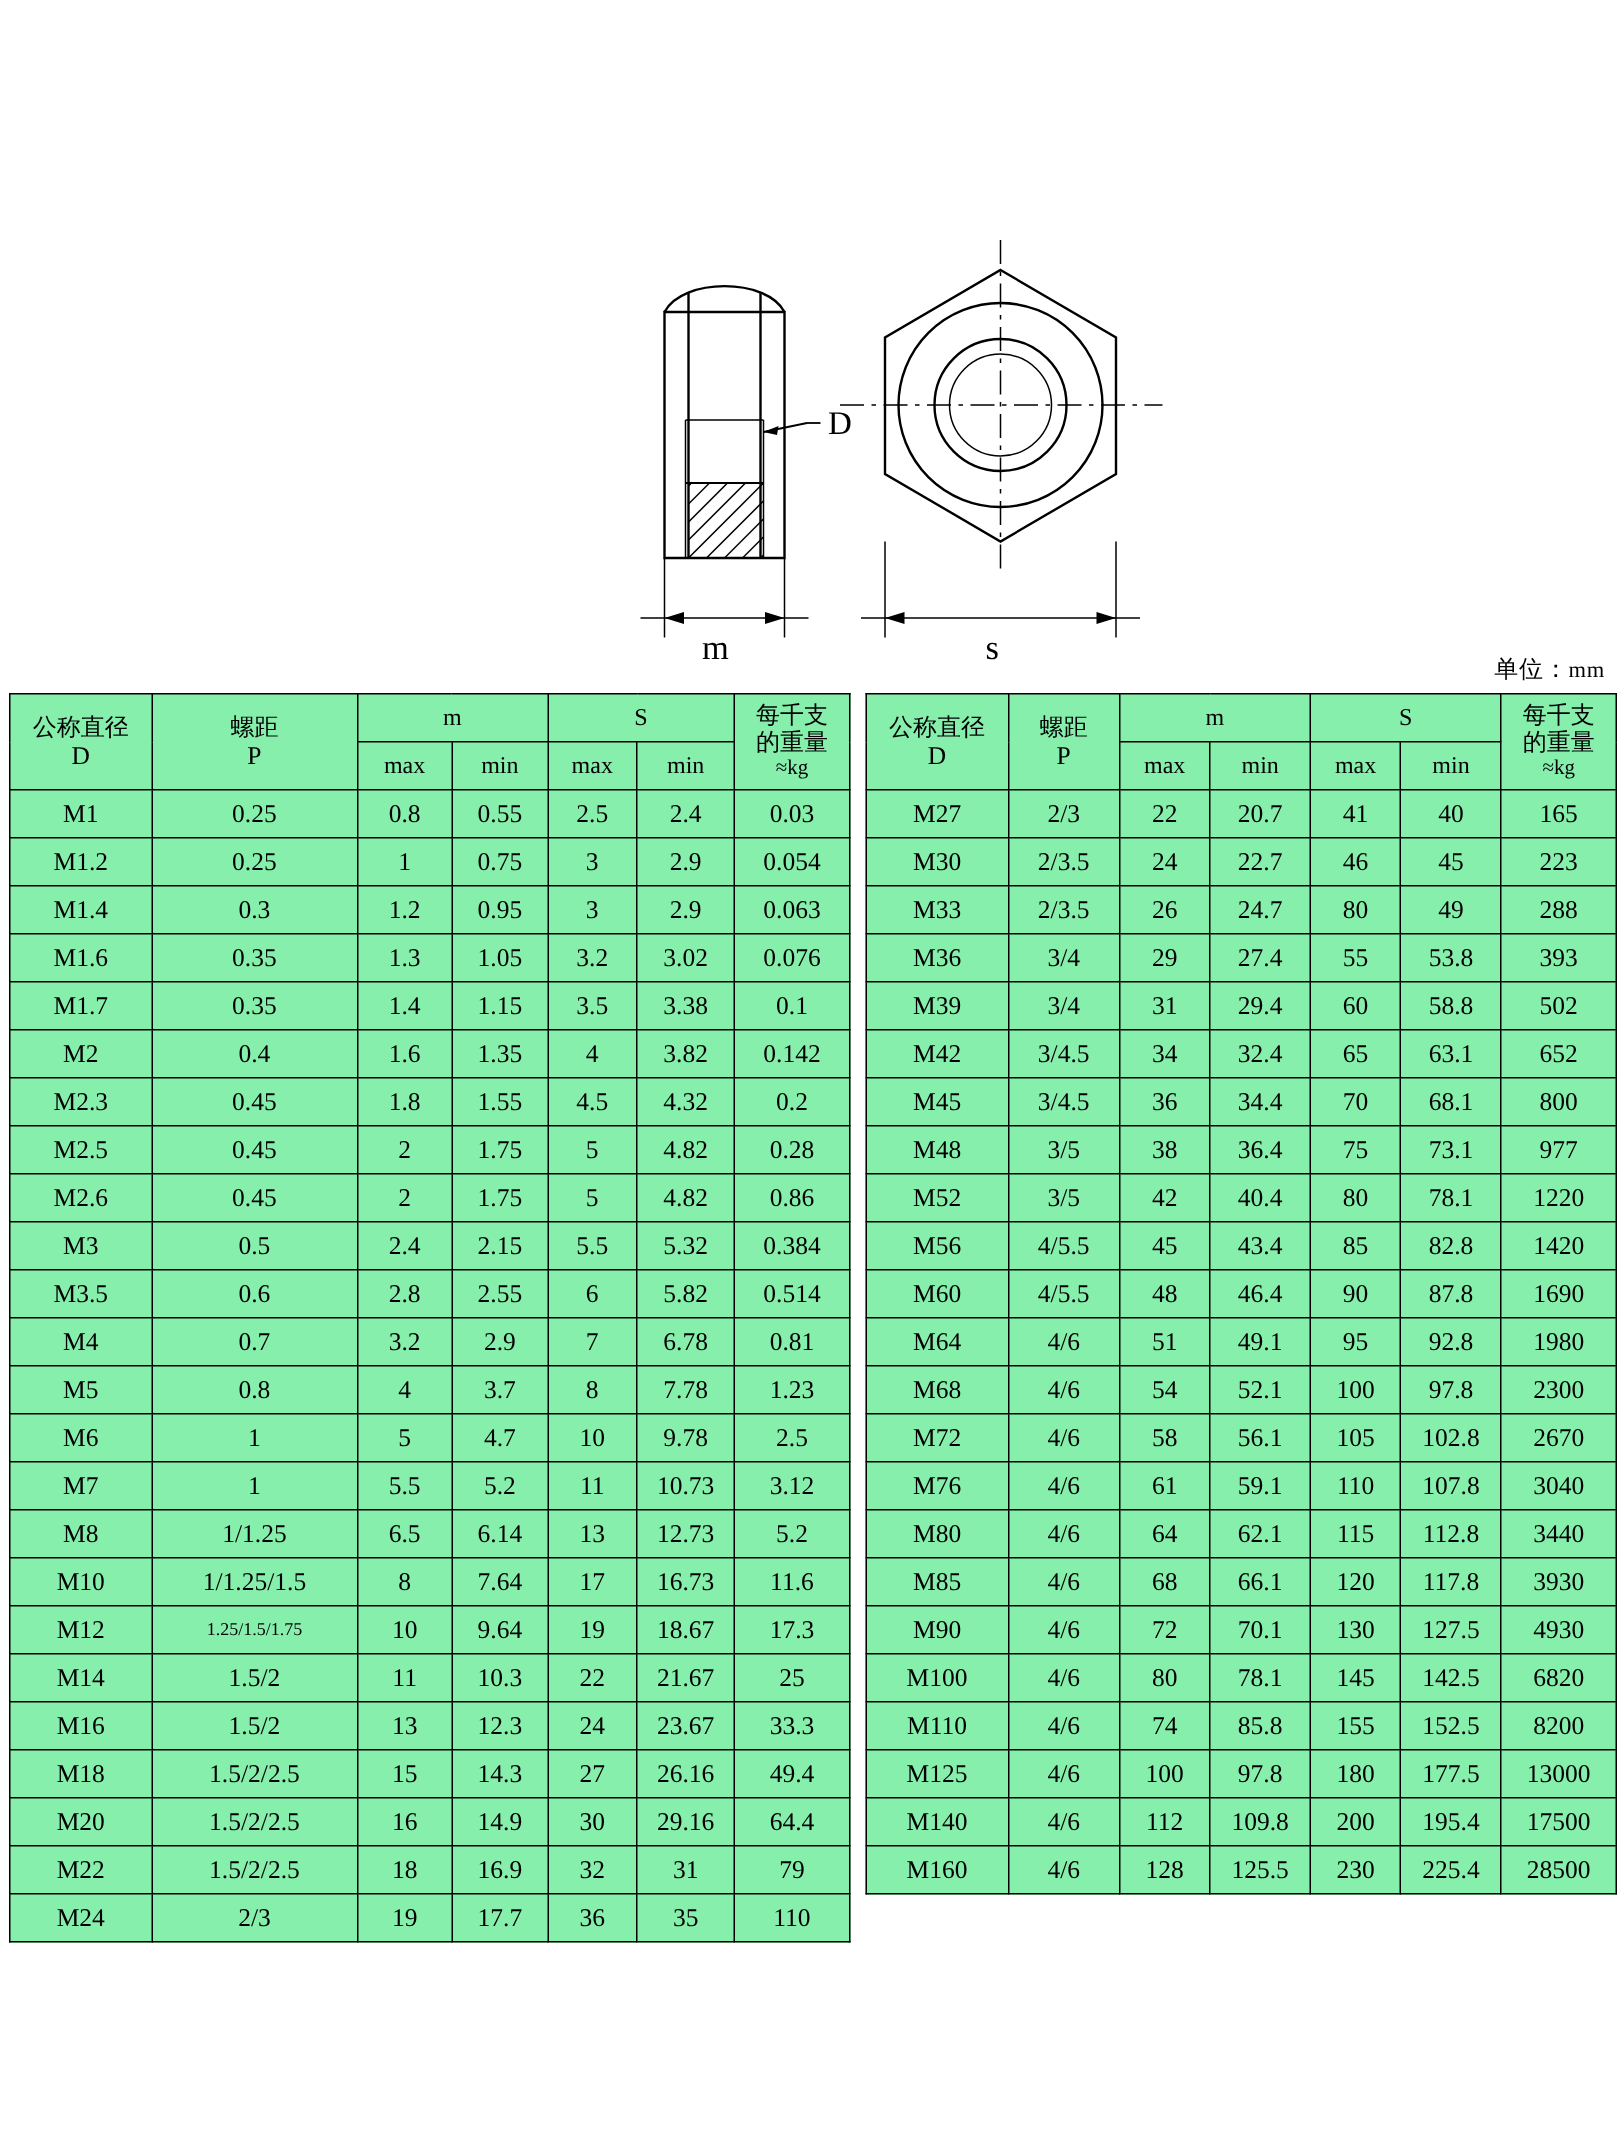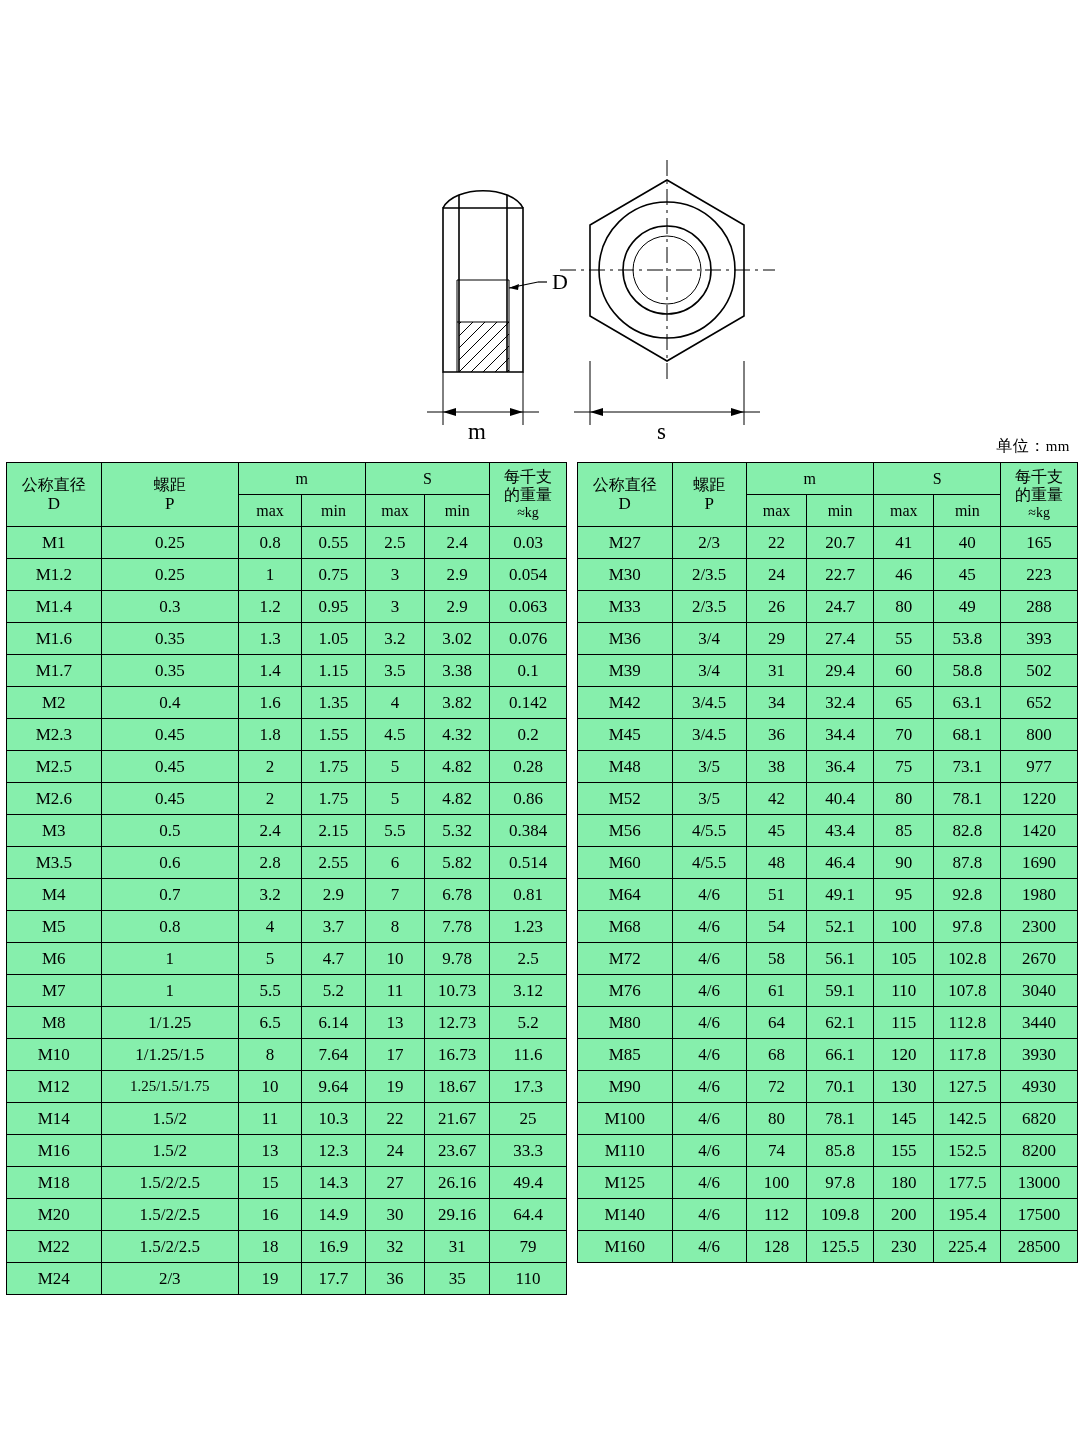--- a/index.html
+++ b/index.html
@@ -367,21 +367,21 @@
             <td class="datacell">M10</td>
             <td class="smallnum">1/1.25/1.5</td>
             <td class="datacell">8</td>
             <td class="datacell">7.64</td>
             <td class="datacell">17</td>
             <td class="datacell">16.73</td>
             <td class="datacell">11.6</td>
           </tr>
           <tr>
             <td class="datacell">M12</td>
-            <td class="smallnum" style="font-size: 15px;">1.25/1.5/1.75</td>
+            <td class="smallnum" style="font-size: 12px;">1.25/1.5/1.75</td>
             <td class="datacell">10</td>
             <td class="datacell">9.64</td>
             <td class="datacell">19</td>
             <td class="datacell">18.67</td>
             <td class="datacell">17.3</td>
           </tr>
           <tr>
             <td class="datacell">M14</td>
             <td class="datacell">1.5/2</td>
             <td class="datacell">11</td>

